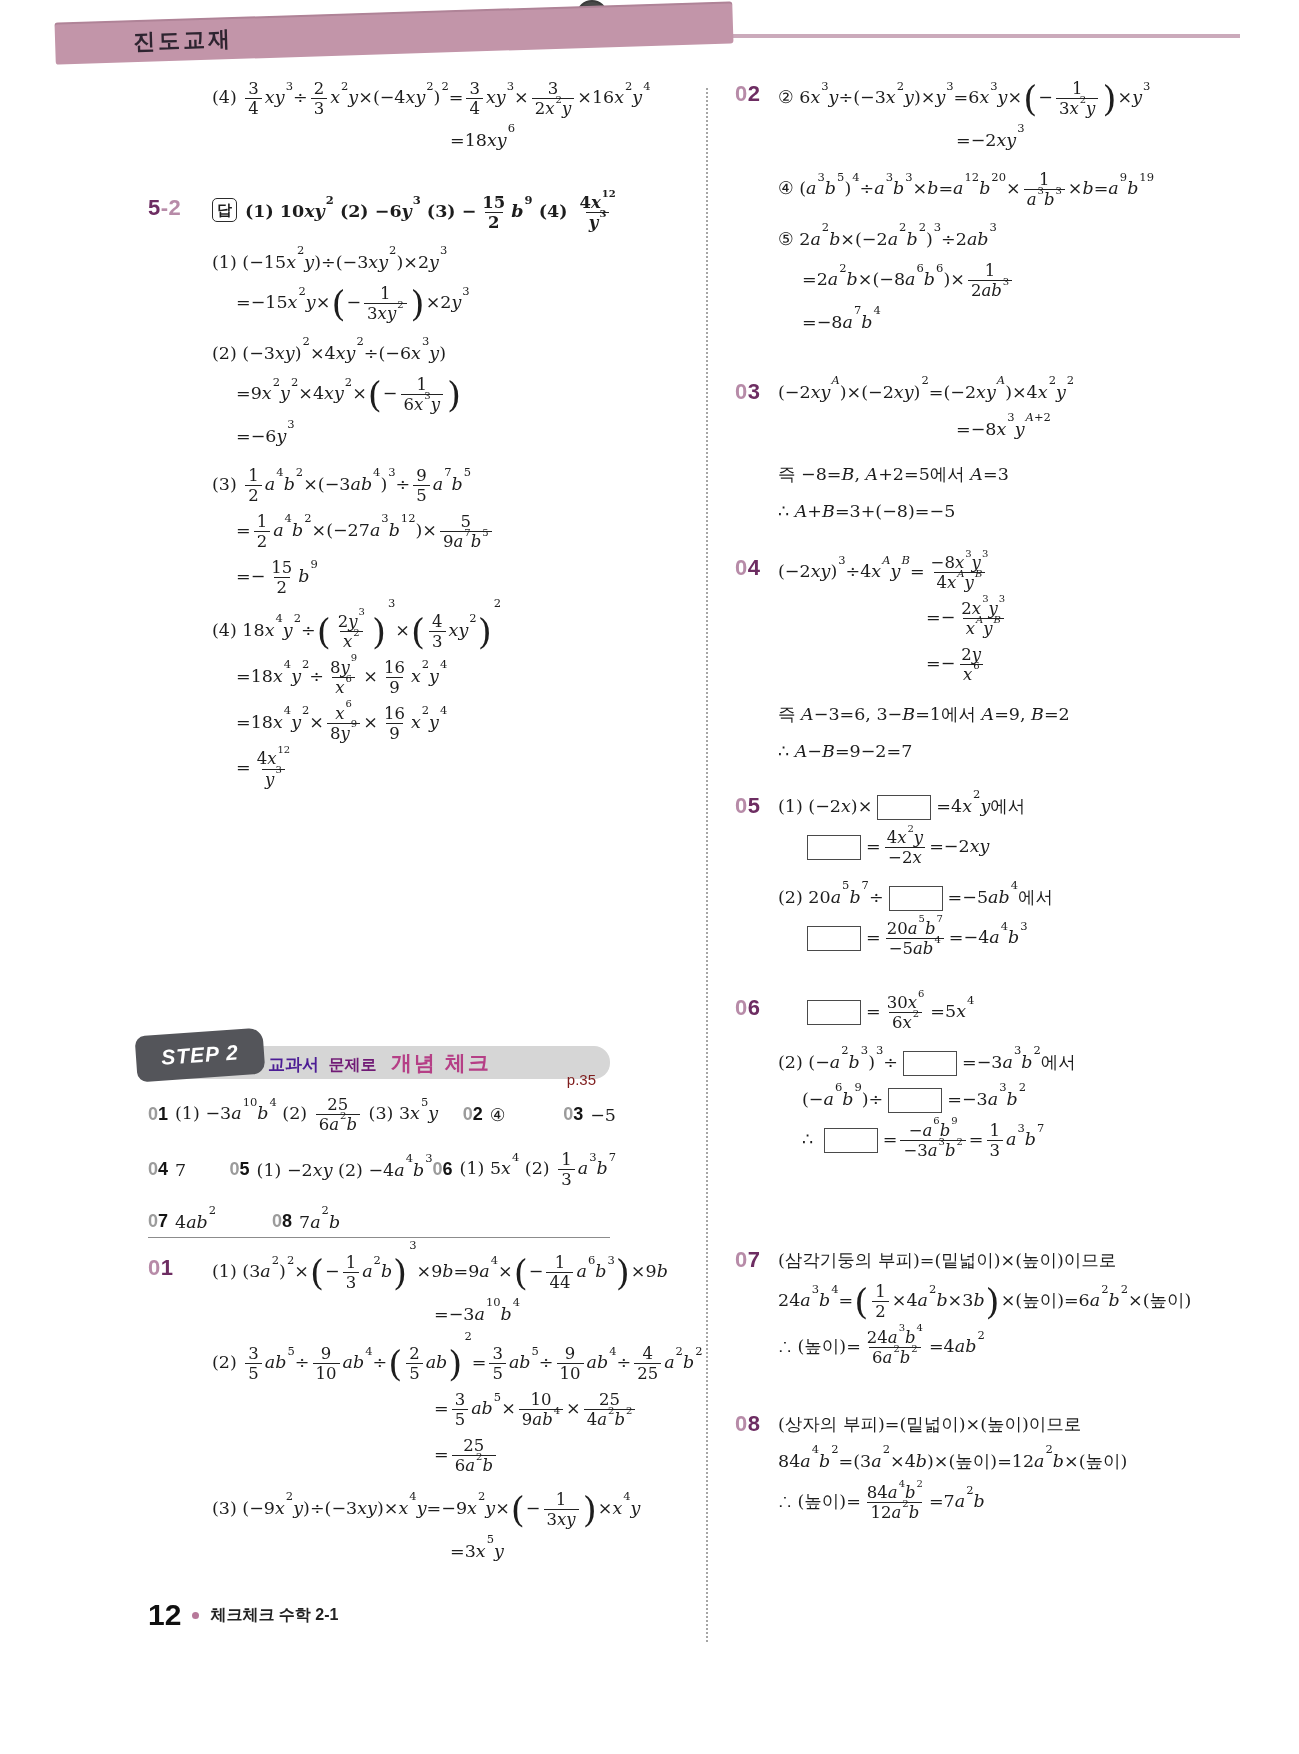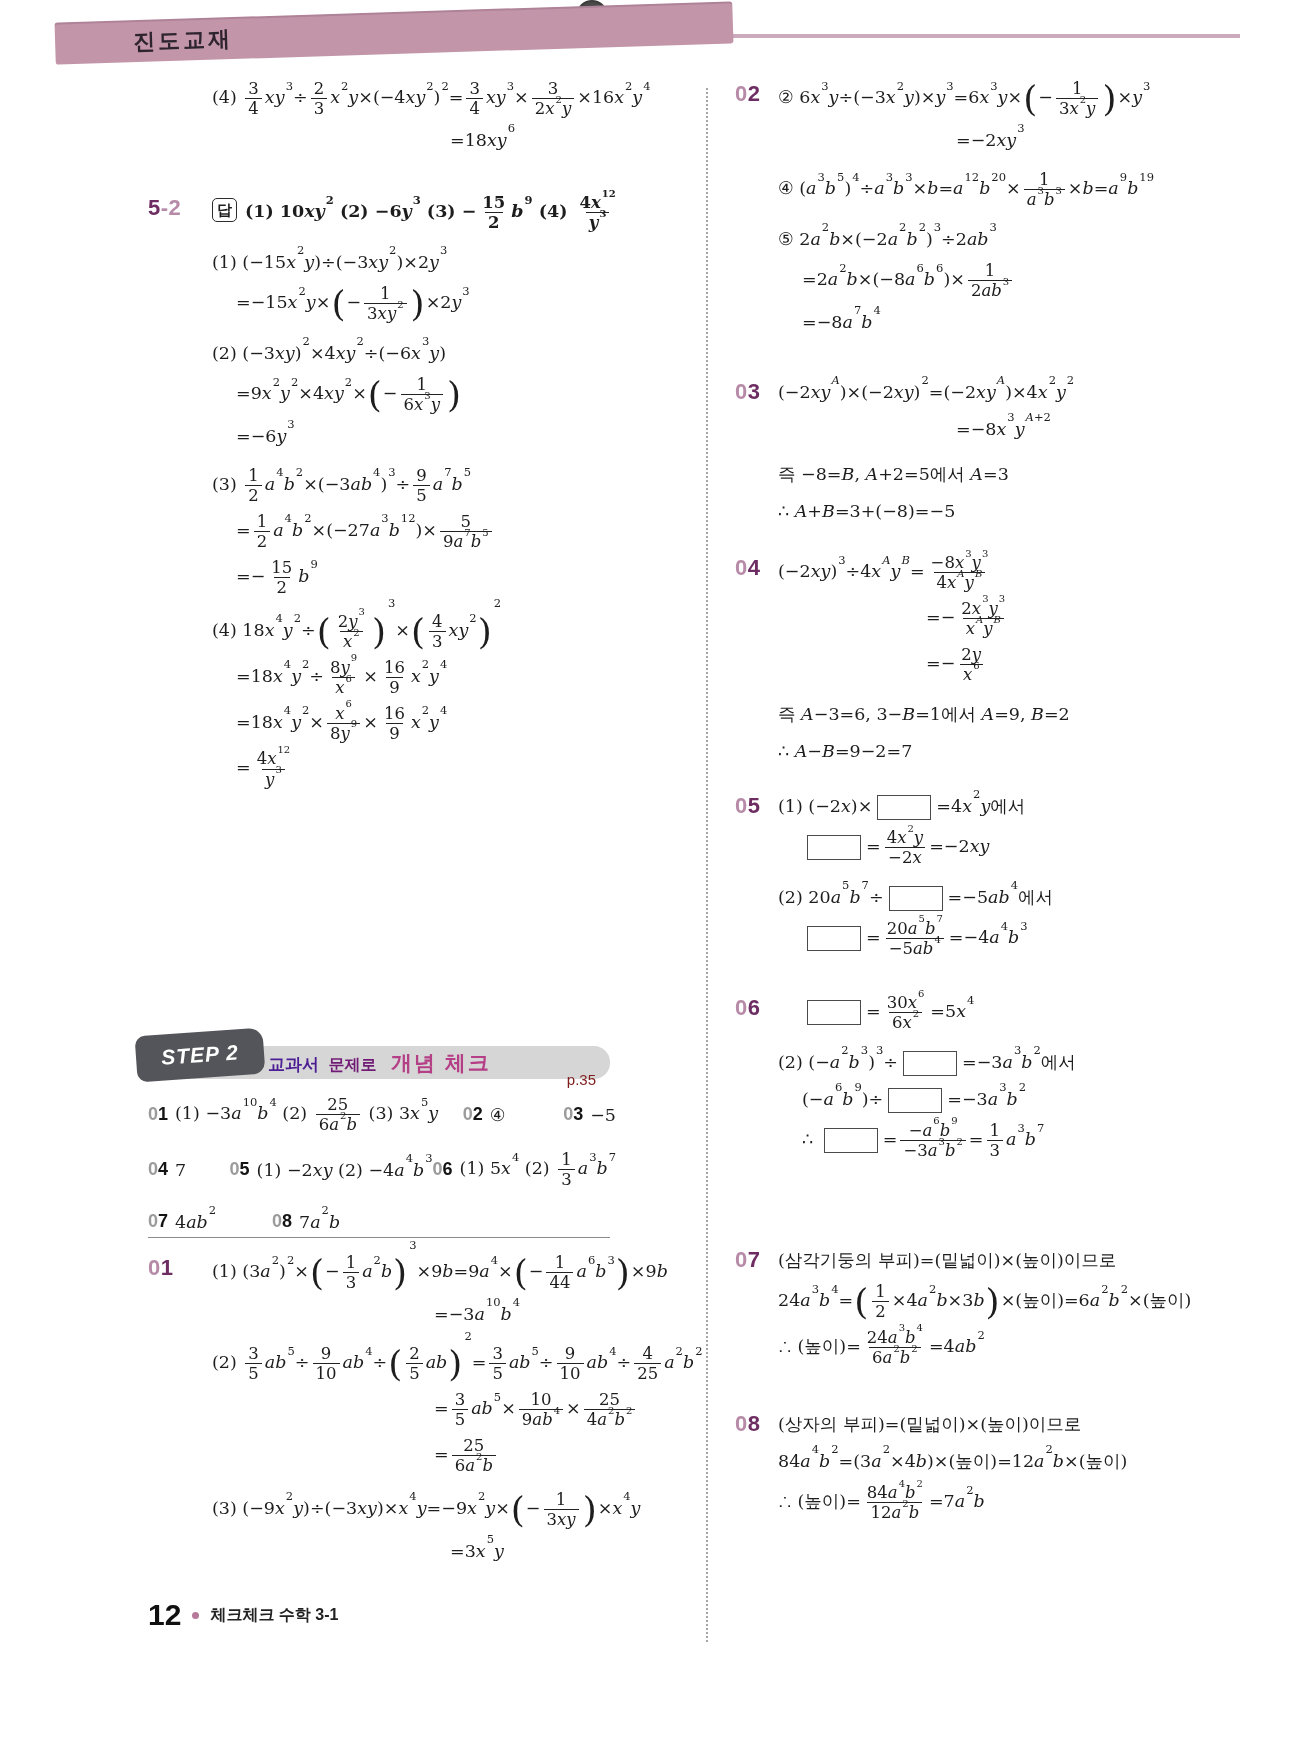--- a/index.html
+++ b/index.html
@@ -400,16 +400,16 @@
               <span class="fn">84<i>a</i><sup>4</sup><i>b</i><sup>2</sup></span>
               <span class="fd">12<i>a</i><sup>2</sup><i>b</i></span>
             </span>=7<i>a</i><sup>2</sup><i>b</i></div>
         </div>
       </section>
   </div>
 
   <div class="pagefoot">
     <span class="pfnum">12</span>
     <span class="pfdot"></span>
-    <span class="pftitle">체크체크 수학 3-1</span>
+    <span class="pftitle">체크체크 수학 2-1</span>
   </div>
 
 </div>
 
 </body></html>

